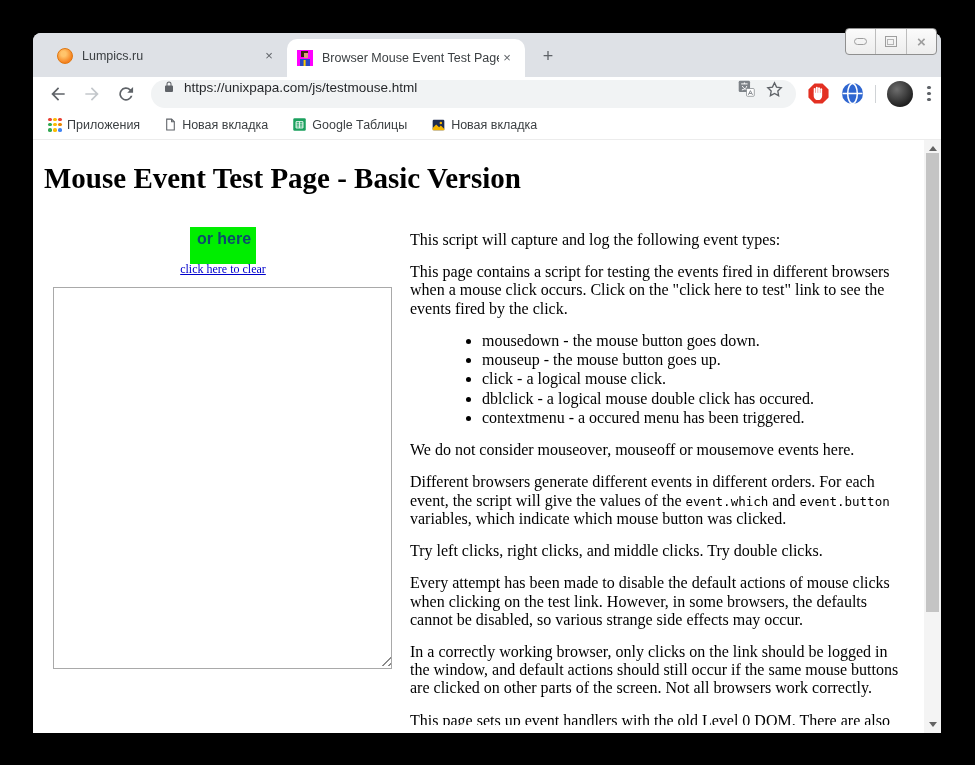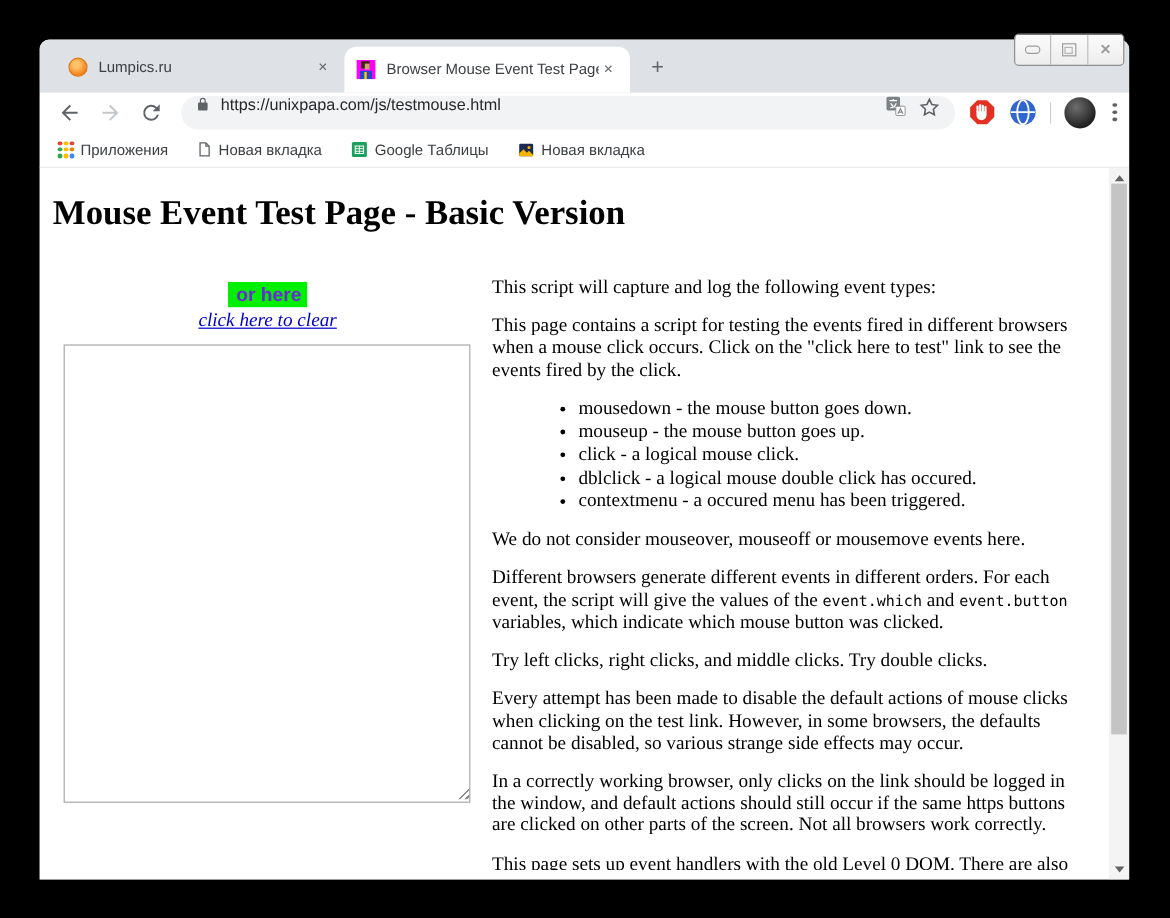--- a/index.html
+++ b/index.html
@@ -57,24 +57,24 @@
                 font-family: "Liberation Serif", serif; white-space: nowrap; }
 
   .left-col { position: absolute; left: 20px; top: 86px; width: 340px; }
   .links-row { display: flex; justify-content: center; align-items: center; height: 38px; }
   .ring { position: relative; z-index: 2; display: inline-block; padding: 2px 12px 4px;
           border: 5px solid #e10000; border-radius: 19px; background: #fff;
           margin-right: -10px;
           box-shadow: 0 0 0 2px #fff, inset 0 0 0 2px #fff, -4px 5px 5px 1px rgba(105,105,105,.55); }
   a.page-link { color: #0000cc; text-decoration: underline; }
   .test-link { font-size: 16.5px; white-space: nowrap; }
-  .green-label { position: relative; z-index: 1; background: #00ee00; color: #6d28d9;
-                 font: bold 16px "Liberation Sans", sans-serif; padding: 3px 5px 0 7px; white-space: nowrap; }
+  .green-label { position: relative; z-index: 1; background: #00ee00; color: #0c4a6e;
+                 font: bold 16px "Liberation Sans", sans-serif; padding: 3px 5px 16px 7px; white-space: nowrap; }
   .clear-row { text-align: center; margin-top: -5px; position: relative; z-index: 3; }
-  .clear-link { font-size: 16px; font-style: italic; }
+  .clear-link { font-size: 12px; }
   .ta-wrap { position: relative; margin-top: 10px; }
   .log-textarea { width: 339px; height: 382px; border: 1px solid #a9a9a9; resize: none;
                   background: #fff; outline: none; display: block; }
   .resize-handle { position: absolute; right: 2px; bottom: 3px; width: 11px; height: 11px;
     background:
       linear-gradient(135deg, transparent 0 57%, #8a8a8a 57% 66%, transparent 66% 100%),
       linear-gradient(135deg, transparent 0 82%, #8a8a8a 82% 91%, transparent 91% 100%); }
 
   .right-col { position: absolute; left: 377px; top: 77px; width: 500px;
                font-size: 16px; line-height: 1.14; }
@@ -243,21 +243,21 @@
         <li>mousedown - the mouse button goes down.</li>
         <li>mouseup - the mouse button goes up.</li>
         <li>click - a logical mouse click.</li>
         <li>dblclick - a logical mouse double click has occured.</li>
         <li>contextmenu - a occured menu has been triggered.</li>
       </ul>
       <p>We do not consider mouseover, mouseoff or mousemove events here.</p>
       <p><span>Different browsers generate different events in different orders. For each event, the script will give the values of the </span><span class="mono">event.which</span><span> and </span><span class="mono">event.button</span><span> variables, which indicate which mouse button was clicked.</span></p>
       <p>Try left clicks, right clicks, and middle clicks. Try double clicks.</p>
       <p>Every attempt has been made to disable the default actions of mouse clicks when clicking on the test link. However, in some browsers, the defaults cannot be disabled, so various strange side effects may occur.</p>
-      <p>In a correctly working browser, only clicks on the link should be logged in the window, and default actions should still occur if the same https buttons are clicked on other parts of the screen. Not all browsers work correctly.</p>
+      <p>In a correctly working browser, only clicks on the link should be logged in the window, and default actions should still occur if the same mouse buttons are clicked on other parts of the screen. Not all browsers work correctly.</p>
       <div class="partial-wrap">
         <p style="margin:0">This page sets up event handlers with the old Level 0 DOM. There are also</p>
       </div>
     </div>
 
     <div class="scrollbar">
       <div class="sb-arrow sb-up"></div>
       <div class="sb-thumb"></div>
       <div class="sb-arrow sb-down"></div>
     </div>

